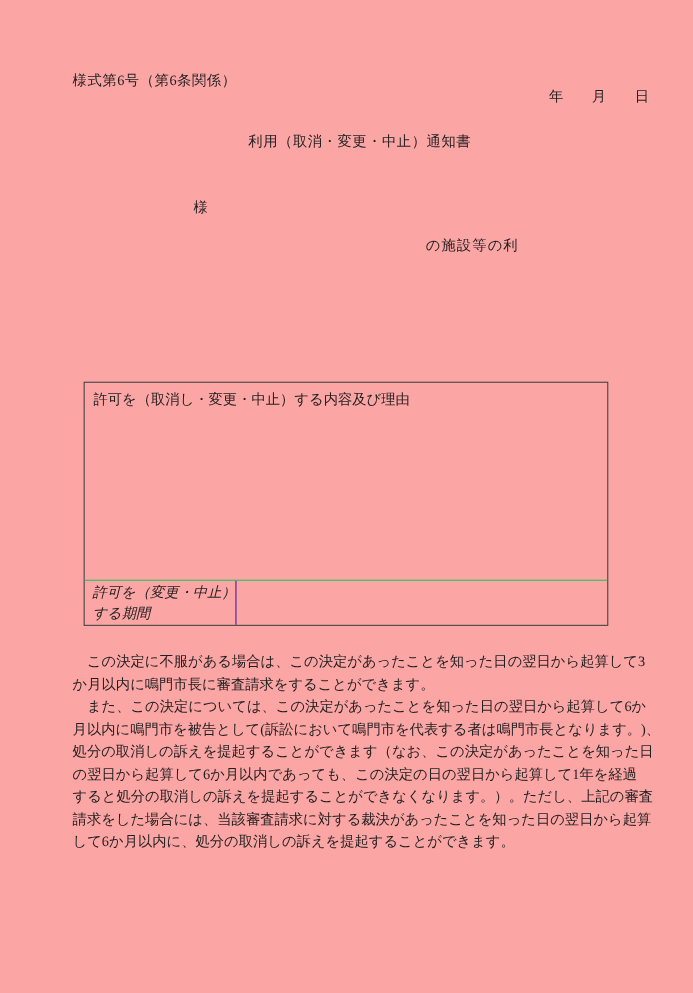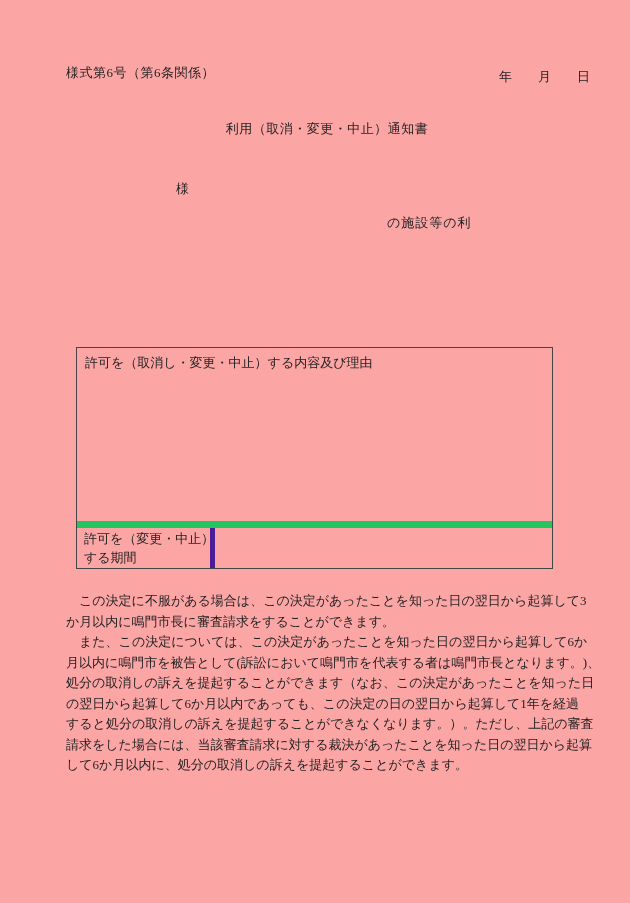--- a/index.html
+++ b/index.html
@@ -21,21 +21,21 @@
 
   .form-number {
     position: absolute;
     left: 66px;
     top: 64px;
     letter-spacing: 0.5px;
   }
   .date-line {
     position: absolute;
     right: 64px;
-    top: 68px;
+    top: 79px;
   }
   .doc-title {
     position: absolute;
     left: 0;
     right: 0;
     top: 120px;
     text-align: center;
     letter-spacing: 0.5px;
   }
   .addressee {
@@ -58,34 +58,35 @@
   }
   .permit-table {
     position: absolute;
     left: 76px;
     top: 347px;
     width: 477px;
     border: 1px solid #454545;
   }
   .permit-table .row1 {
     height: 180px;
-    border-bottom: 7px solid #22c55e;
+    border-bottom: 1px solid #22c55e;
     padding: 5px 8px;
     line-height: 20px;
   }
   .permit-table .row2 {
     display: flex;
     height: 40px;
   }
   .permit-table .cell-left {
     width: 138px;
-    border-right: 5px solid #4c1d95;
+    border-right: 1px solid #4c1d95;
     padding: 1px 0 0 7px;
     line-height: 19px;
     white-space: pre;
+    font-style: italic;
   }
   .permit-table .cell-right {
     flex: 1;
     display: flex;
     align-items: center;
     justify-content: center;
     white-space: pre;
     padding-left: 18px;
   }
   .appeal {

